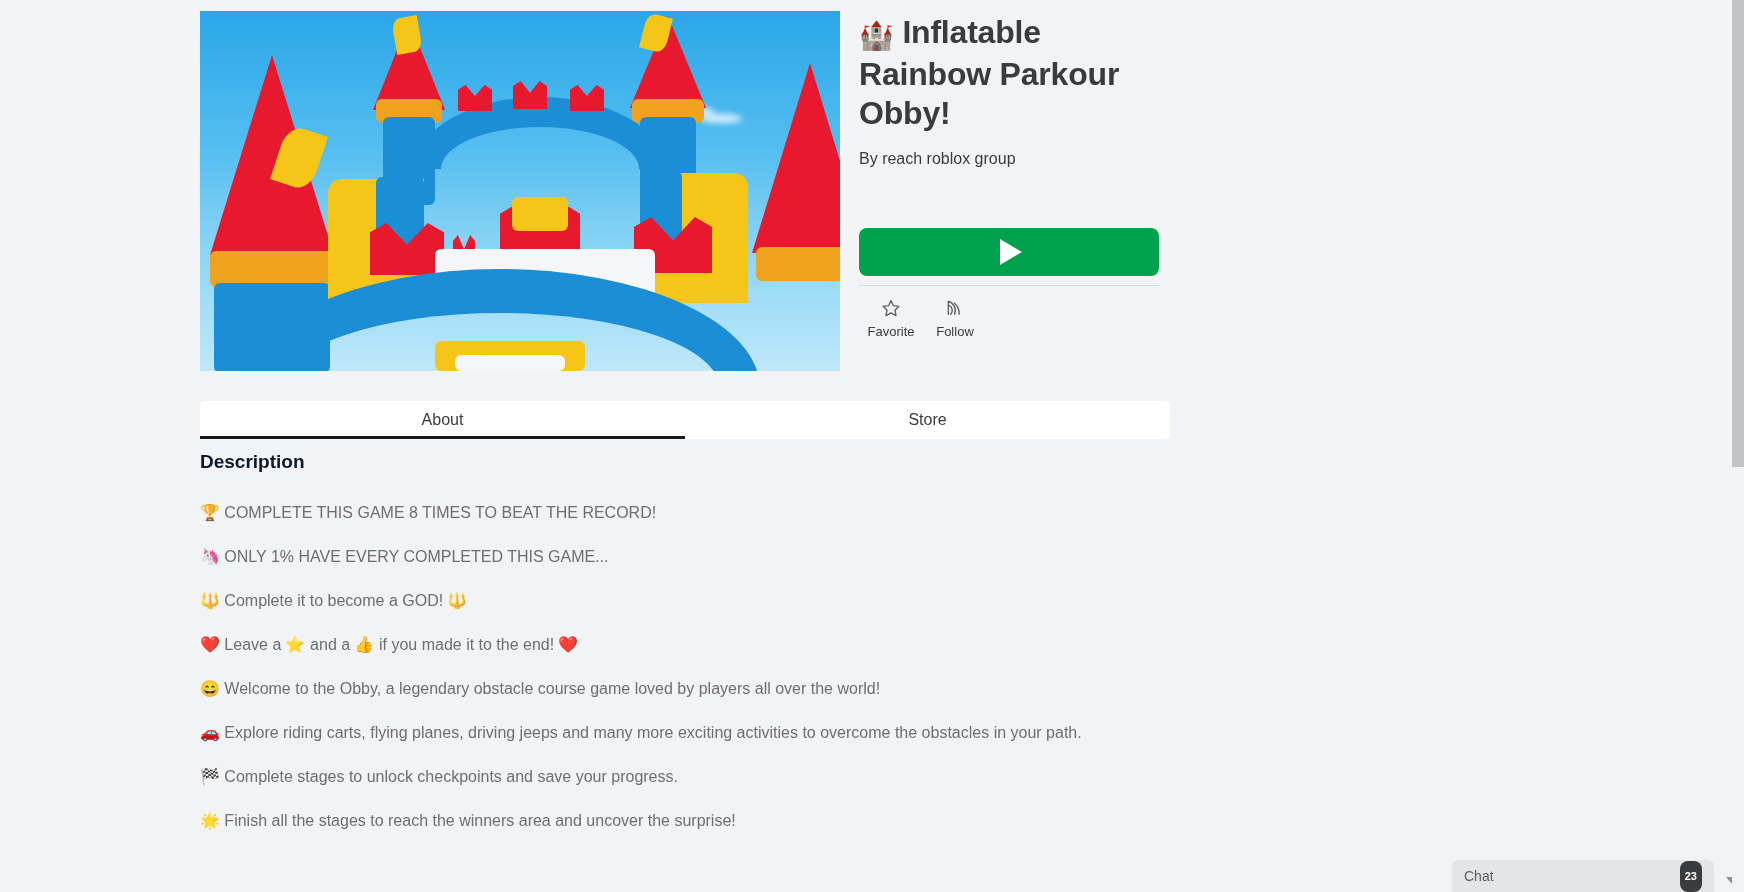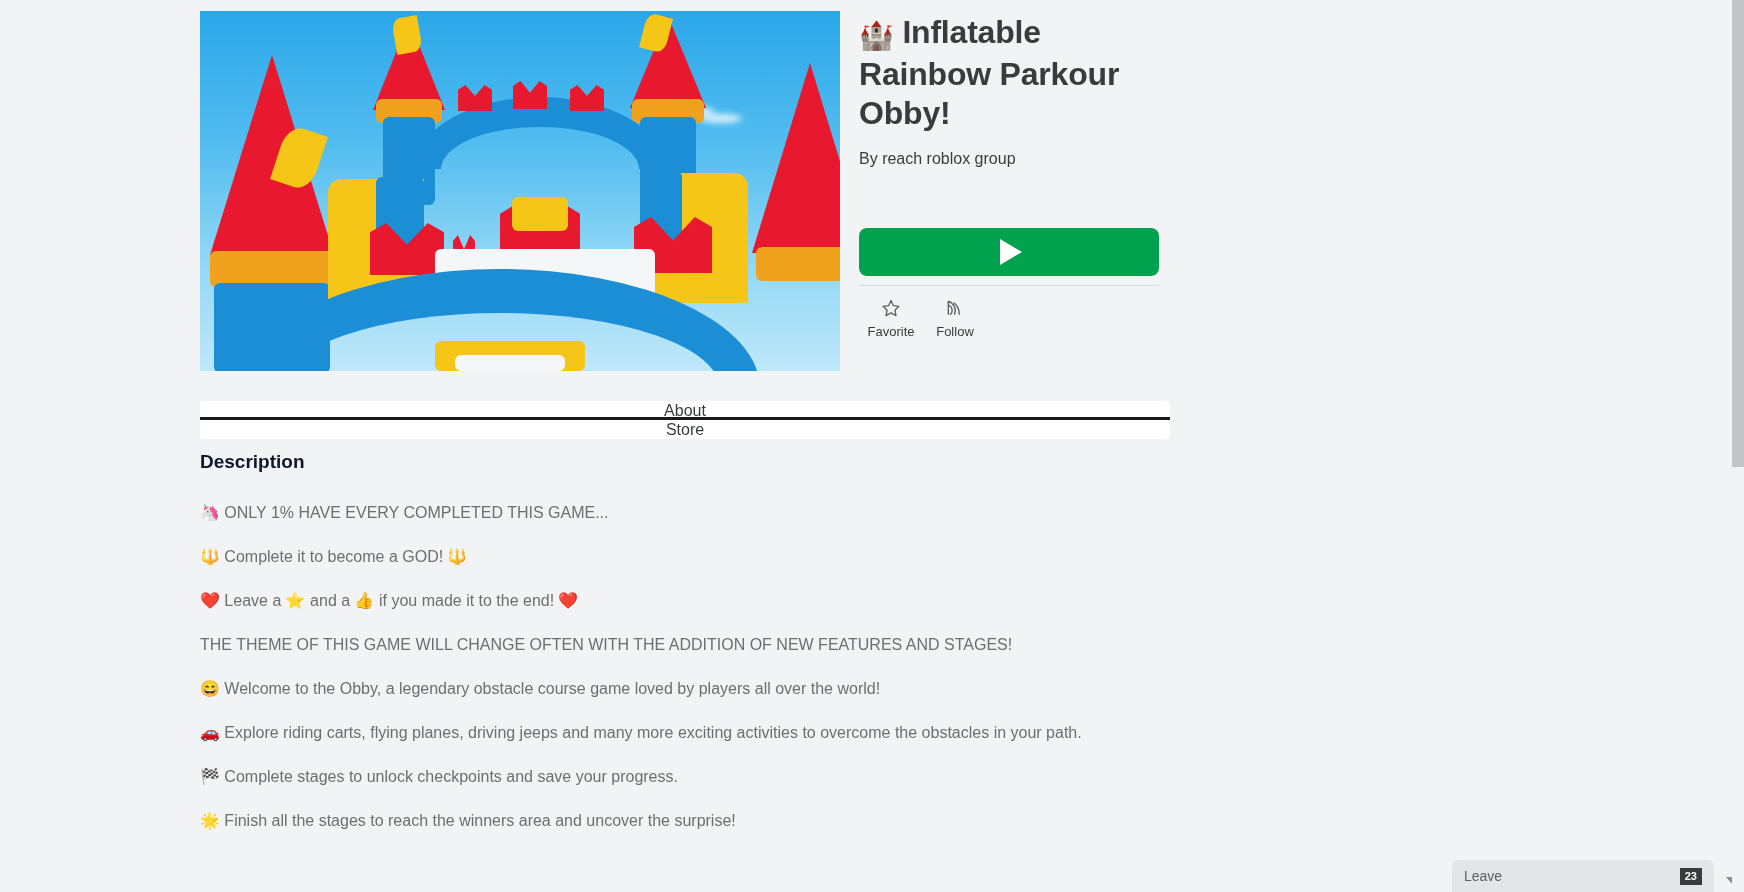--- a/index.html
+++ b/index.html
@@ -157,21 +157,20 @@
   
   .tabs {
     position: absolute;
     left: 200px;
     top: 401px;
     width: 970px;
     height: 38px;
     background: #ffffff;
     border-radius: 4px;
     display: flex;
-    flex-direction: column;
   }
   .tab {
     flex: 1 1 0;
     display: flex;
     align-items: center;
     justify-content: center;
     font-size: 16px;
     color: #393b3d;
     cursor: pointer;
     position: relative;
@@ -224,23 +223,23 @@
   .chat .title {
     font-size: 14px;
     color: #5c6063;
     flex: 1 1 auto;
   }
   .chat .badge {
     background: #393b3d;
     color: #ffffff;
     font-size: 11px;
     font-weight: bold;
-    border-radius: 0;
+    border-radius: 8px;
     min-width: 22px;
-    height: 17px;
+    height: 31px;
     display: flex;
     align-items: center;
     justify-content: center;
     padding: 0 5px;
   }
   .chat-chevron {
     position: absolute;
     right: 6px;
     bottom: 8px;
     width: 0; height: 0;
@@ -365,32 +364,32 @@
     <div class="tab active">
         <span>About</span>
       </div>
     <div class="tab">
         <span>Store</span>
       </div>
   </div>
 
   <div class="desc-wrap">
     <div class="desc-head">Description</div>
+    <p class="desc-line">🏆 COMPLETE THIS GAME 8 TIMES TO BEAT THE RECORD!</p>
     <p class="desc-line">🦄 ONLY 1% HAVE EVERY COMPLETED THIS GAME...</p>
     <p class="desc-line">🔱 Complete it to become a GOD! 🔱</p>
     <p class="desc-line">❤️ Leave a ⭐ and a 👍 if you made it to the end! ❤️</p>
-    <p class="desc-line">THE THEME OF THIS GAME WILL CHANGE OFTEN WITH THE ADDITION OF NEW FEATURES AND STAGES!</p>
     <p class="desc-line">😄 Welcome to the Obby, a legendary obstacle course game loved by players all over the world!</p>
     <p class="desc-line">🚗 Explore riding carts, flying planes, driving jeeps and many more exciting activities to overcome the obstacles in your path.</p>
     <p class="desc-line">🏁 Complete stages to unlock checkpoints and save your progress.</p>
     <p class="desc-line">🌟 Finish all the stages to reach the winners area and uncover the surprise!</p>
   </div>
 
   <div class="chat">
-    <span class="title">Leave</span>
+    <span class="title">Chat</span>
     <span class="badge">23</span>
   </div>
   <div class="chat-chevron"></div>
 
   <div class="scrollbar-track">
     <div class="scrollbar-thumb"></div>
   </div>
 
 </div>
 

